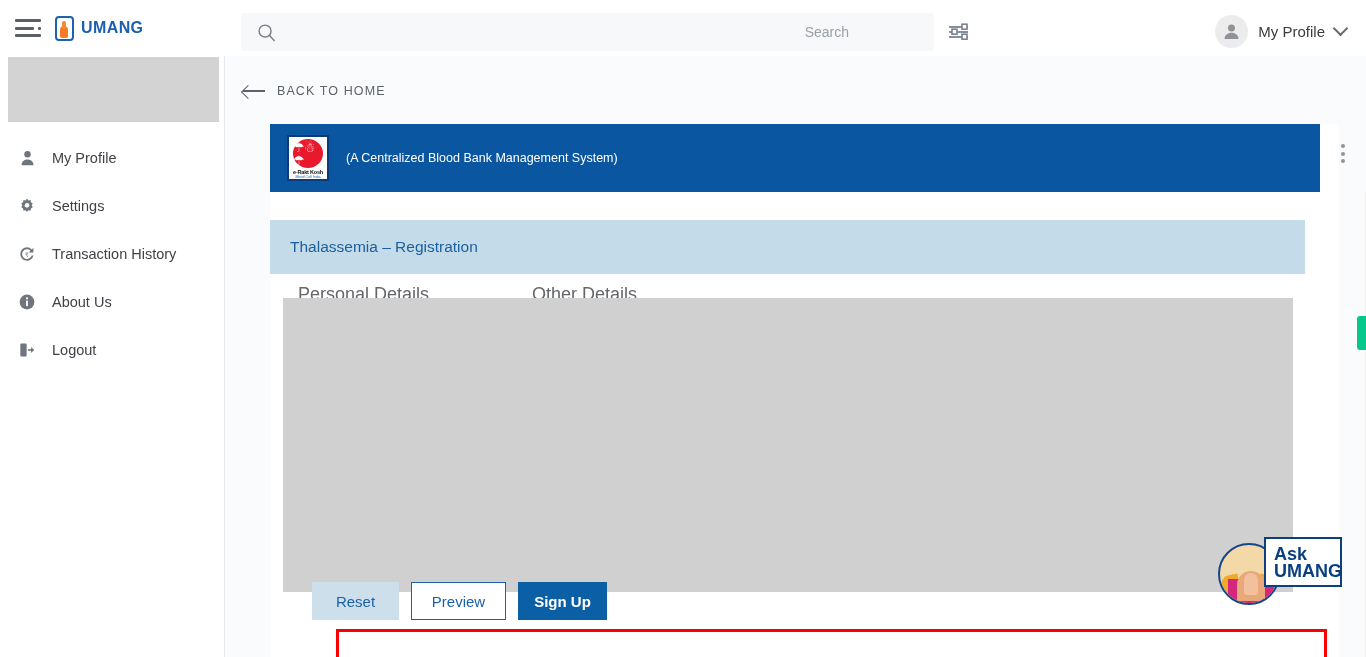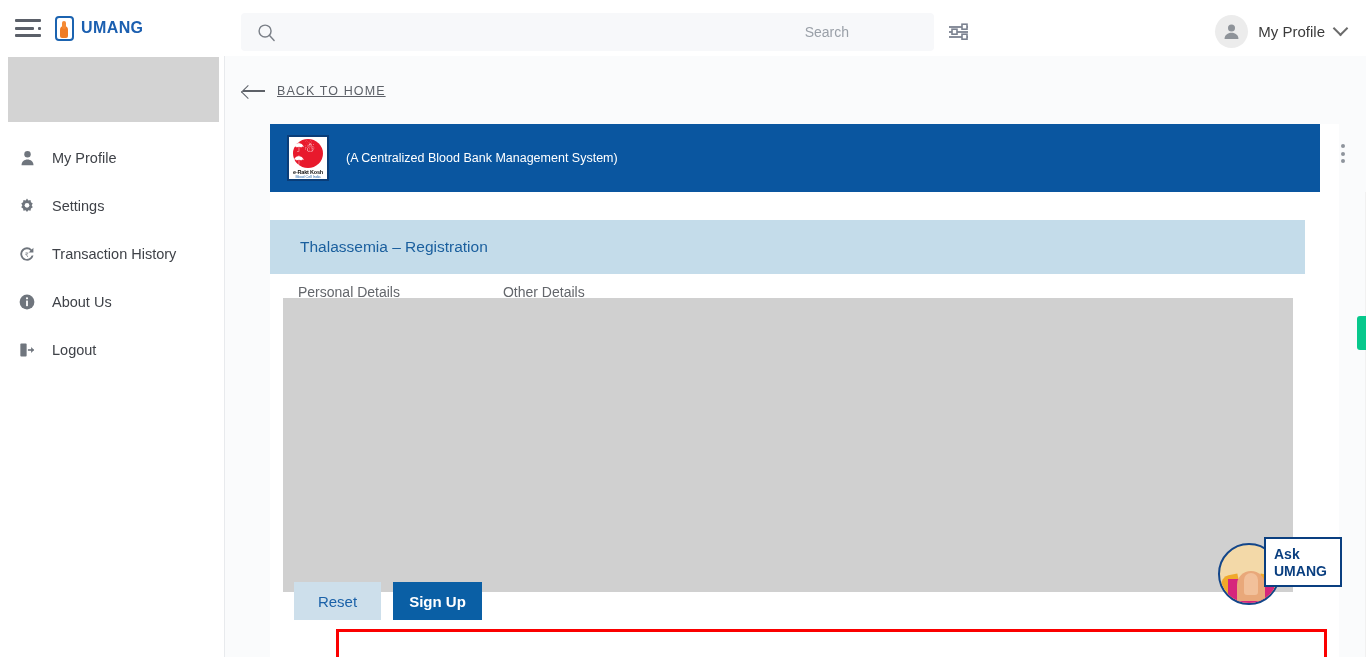--- a/index.html
+++ b/index.html
@@ -103,21 +103,21 @@
   }
   .back-arrow { width: 22px; height: 14px; position: relative; }
   .back-arrow:before {
     content:""; position:absolute; left:0; top:6px; width:22px; height:1.6px; background:#5d6168;
   }
   .back-arrow:after {
     content:""; position:absolute; left:0; top:2.5px; width:9px; height:9px;
     border-left:1.6px solid #5d6168; border-bottom:1.6px solid #5d6168;
     transform: rotate(45deg);
   }
-  .back-text { font-size: 12.5px; color: #5d6168; letter-spacing: 1.1px; text-decoration: underline; }
+  .back-text { font-size: 12.5px; color: #5d6168; letter-spacing: 1.1px; }
   .kebab {
     position: absolute; right: 21px; top: 88px; cursor: pointer;
     display: flex; flex-direction: column; gap: 3.5px; align-items: center;
   }
   .kebab span { width: 4px; height: 4px; border-radius: 50%; background: #8e949c; }
 
   .panel {
     position: absolute; left: 45px; top: 68px; width: 1069px; height: 533px;
     background: #ffffff;
   }
@@ -135,36 +135,36 @@
     position: relative; display: flex; align-items: center; justify-content: center;
   }
   .rk-figs { color: #fff; font-size: 13px; line-height: 1; letter-spacing: -1px; }
   .rk-t1 { font-size: 5.5px; font-weight: bold; color: #111; margin-top: 1px; letter-spacing: -.2px; }
   .rk-t2 { font-size: 3.6px; color: #1f63a8; }
   .banner-title { color: #ffffff; font-size: 15px; font-weight: bold; margin-bottom: 4px; }
   .banner-sub { color: #ffffff; font-size: 12.5px; }
 
   .section-head {
     position: absolute; left: 0; top: 96px; width: 1035px; height: 54px;
-    background: #c4dcea; display: flex; align-items: center; padding-left: 30px;
+    background: #c4dcea; display: flex; align-items: center; padding-left: 20px;
   }
   .section-head-text { color: #1a5f9e; font-size: 15.5px; }
 
   .tabs {
     position: absolute; left: 28px; top: 160px; display: flex; gap: 103px;
   }
-  .tab { font-size: 14px; color: #63666b; cursor: pointer; }
+  .tab { font-size: 18px; color: #63666b; cursor: pointer; }
 
   .gray-overlay {
     position: absolute; left: 13px; top: 174px; width: 1010px; height: 294px;
     background: #d0d0d0; z-index: 12;
   }
 
   .btn-row {
-    position: absolute; left: 24px; top: 458px; display: flex; gap: 12px;
+    position: absolute; left: 42px; top: 458px; display: flex; gap: 12px;
     align-items: center; z-index: 14;
   }
   .btn {
     height: 38px; min-width: 87px; font-size: 15px; cursor: pointer;
     display: flex; align-items: center; justify-content: center;
     font-family: "Liberation Sans", sans-serif;
   }
   .btn-reset { background: #cddfeb; color: #1a61a8; border: 0; }
   .btn-preview { background: #ffffff; color: #1a61a8; border: 1px solid #1a61a8; min-width: 95px; }
   .btn-signup { background: #0a5fa5; color: #ffffff; border: 0; font-weight: bold; min-width: 89px; }
@@ -182,21 +182,21 @@
   .sb-arrow {
     width: 16px; height: 17px; display: flex; align-items: center; justify-content: center;
     cursor: pointer;
   }
 
   
   .ask-wrap { position: absolute; right: 24px; bottom: 44px; z-index: 50; }
   .ask-bubble {
     position: absolute; right: 0; bottom: 26px; width: 78px; height: 50px;
     background: #ffffff; border: 2px solid #0a3f80; color: #0a3f80;
-    font-size: 14px; font-weight: bold; line-height: 17px; padding: 7px 0 0 8px;
+    font-size: 18px; font-weight: bold; line-height: 17px; padding: 7px 0 0 8px;
     cursor: pointer;
   }
   .ask-avatar {
     position: absolute; right: 62px; bottom: 8px; width: 62px; height: 62px;
     border-radius: 50%; border: 2px solid #13468a; overflow: hidden;
     background: #f3d9a8; cursor: pointer;
   }
   .ask-avatar .skin { position: absolute; left: 17px; top: 26px; width: 28px; height: 30px;
                       background: #e9a87a; border-radius: 14px 14px 0 0; }
   .ask-avatar .sari { position: absolute; left: 8px; top: 34px; width: 46px; height: 28px;
@@ -357,20 +357,21 @@
 
       <div class="tabs">
         <span class="tab">Personal Details</span>
         <span class="tab">Other Details</span>
       </div>
 
       <div class="gray-overlay"></div>
 
       <div class="btn-row">
         <button class="btn btn-reset">Reset</button>
+        <button class="btn btn-preview">Preview</button>
         <button class="btn btn-signup">Sign Up</button>
       </div>
 
       <div class="red-box"></div>
 
       <div class="scrollbar">
         <div class="sb-arrow"></div>
 
       </div>
 

